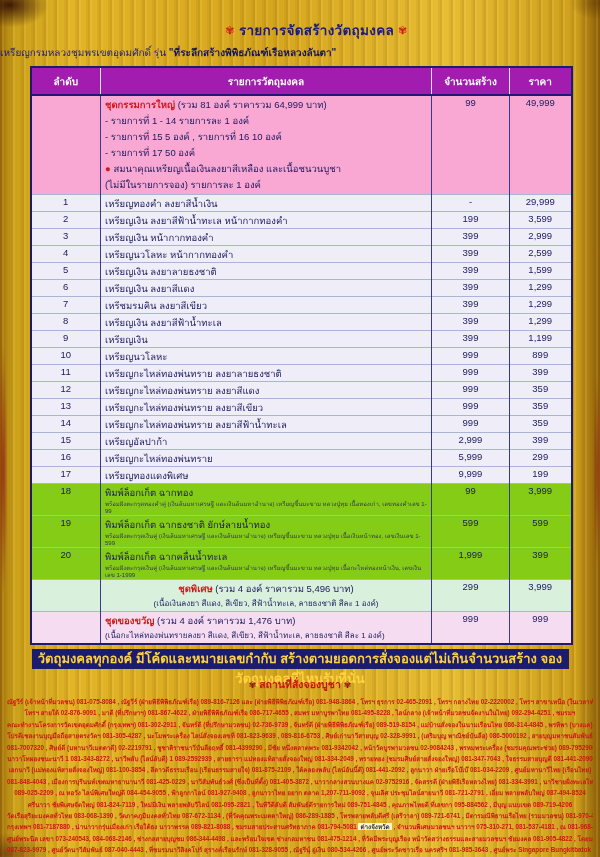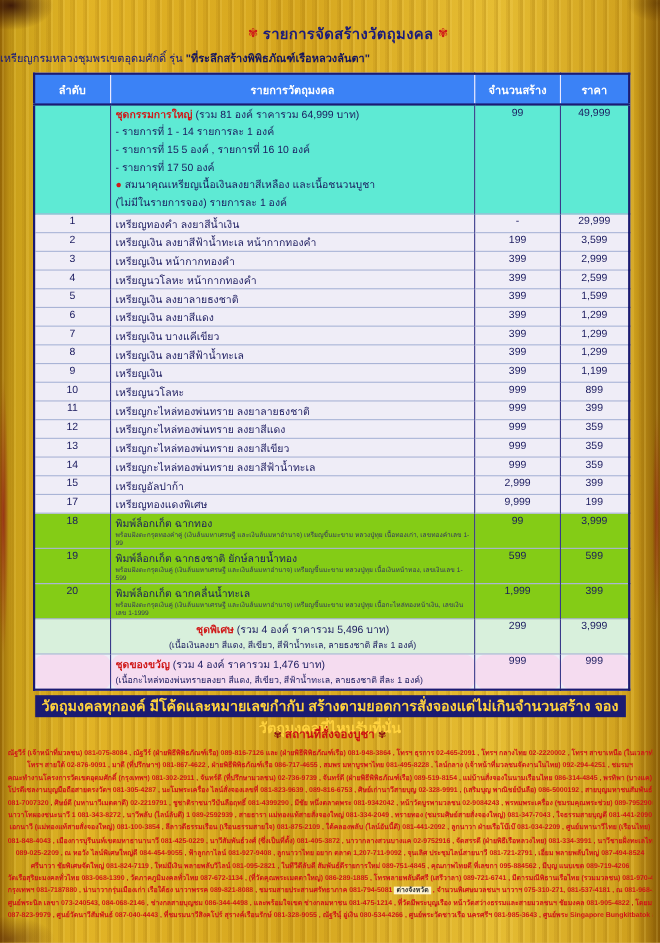--- a/index.html
+++ b/index.html
@@ -18,35 +18,35 @@
   }
   .page{padding-top:19px;}
   .title-line{text-align:center;font-size:13.5px;font-weight:bold;color:#1b1b7a;letter-spacing:.3px;margin-left:33px;}
   .title-line .flower{color:#d01818;font-size:11px;vertical-align:1px;}
   .subtitle-line{text-align:left;font-size:10px;color:#1b1b7a;margin-top:4px;}
   .subtitle-line .quote{font-weight:bold;color:#14145e;}
 
   .tbl-wrap{width:541px;margin:6px auto 0;}
   table{border-collapse:collapse;table-layout:fixed;width:541px;background:#efedf7;border:2px solid #1b1b72;}
   col.c1{width:70px;} col.c2{width:331px;} col.c3{width:78px;} col.c4{width:62px;}
-  th{background:#3b82f6;color:#ffffff;font-size:10px;font-weight:bold;height:24px;
+  th{background:#a21caf;color:#ffffff;font-size:10px;font-weight:bold;height:24px;
      border-left:1px solid #e8e8ff;border-bottom:2px solid #1b1b72;}
   th:first-child{border-left:none;}
   td{border-left:1px solid #3a3a8a;border-top:1px solid #a9b4d6;
      font-size:9.5px;color:#1a1a5e;vertical-align:top;padding:1px 4px;}
   td:first-child{border-left:none;}
   td.c-no,td.c-qty,td.c-price{text-align:center;white-space:nowrap;}
   tr.item-row{height:15px;}
   tr.item-row td{padding-top:1px;padding-bottom:0;}
   tr.yellow td{background:#84cc16;}
   tr.green td{background:#d8f0dc;text-align:center;}
-  tr.pink td{background:#f5dcf0;border-radius:10px;}
+  tr.pink td{background:#f5dcf0;}
   .item-sub{font-size:6px;color:#33335e;line-height:7px;margin-top:1px;}
   .item-sub:empty{display:none;}
-  tr.committee td{background:#5eead4;margin-top:20px;}
+  tr.committee td{background:#f9a8d4;margin-top:20px;}
   .cmt-line{line-height:16px;white-space:nowrap;}
   .red{color:#d01818;} .bold{font-weight:bold;}
   .set-title{font-weight:bold;color:#d01818;}
   .set-desc{font-size:8px;margin-top:1px;}
 
   .banner{width:537px;margin:4px auto 0;background:#1b1b72;color:#ffd23e;
           font-size:13px;font-weight:bold;text-align:center;height:20px;line-height:20px;}
 
   .contact-header{text-align:center;font-size:10.5px;font-weight:bold;color:#cc1111;margin-top:7px;}
   .contact-header .flower{color:#8a1010;font-size:9px;}
@@ -168,21 +168,21 @@
               <div>เหรียญเงิน ลงยาสีแดง</div>
 
             </td>
             <td class="c-qty">399</td>
             <td class="c-price">1,299</td>
           </tr>
 
           <tr class="item-row">
             <td class="c-no">7</td>
             <td>
-              <div>เหรียญเงิน บางแคีเขียว</div>
+              <div>เหรีชมรมคิน ลงยาสีเขียว</div>
 
             </td>
             <td class="c-qty">399</td>
             <td class="c-price">1,299</td>
           </tr>
 
           <tr class="item-row">
             <td class="c-no">8</td>
             <td>
               <div>เหรียญเงิน ลงยาสีฟ้าน้ำทะเล</div>
@@ -255,20 +255,29 @@
           <tr class="item-row">
             <td class="c-no">15</td>
             <td>
               <div>เหรียญอัลปาก้า</div>
 
             </td>
             <td class="c-qty">2,999</td>
             <td class="c-price">399</td>
           </tr>
 
+          <tr class="item-row">
+            <td class="c-no">16</td>
+            <td>
+              <div>เหรียญกะไหล่ทองพ่นทราย</div>
+
+            </td>
+            <td class="c-qty">5,999</td>
+            <td class="c-price">299</td>
+          </tr>
 
           <tr class="item-row">
             <td class="c-no">17</td>
             <td>
               <div>เหรียญทองแดงพิเศษ</div>
 
             </td>
             <td class="c-qty">9,999</td>
             <td class="c-price">199</td>
           </tr>

